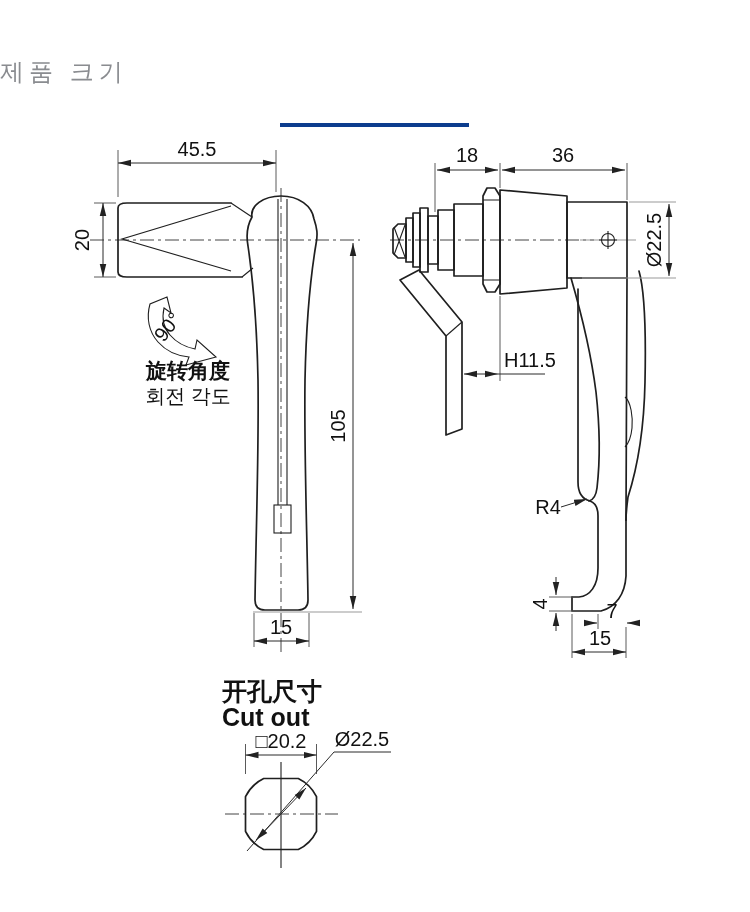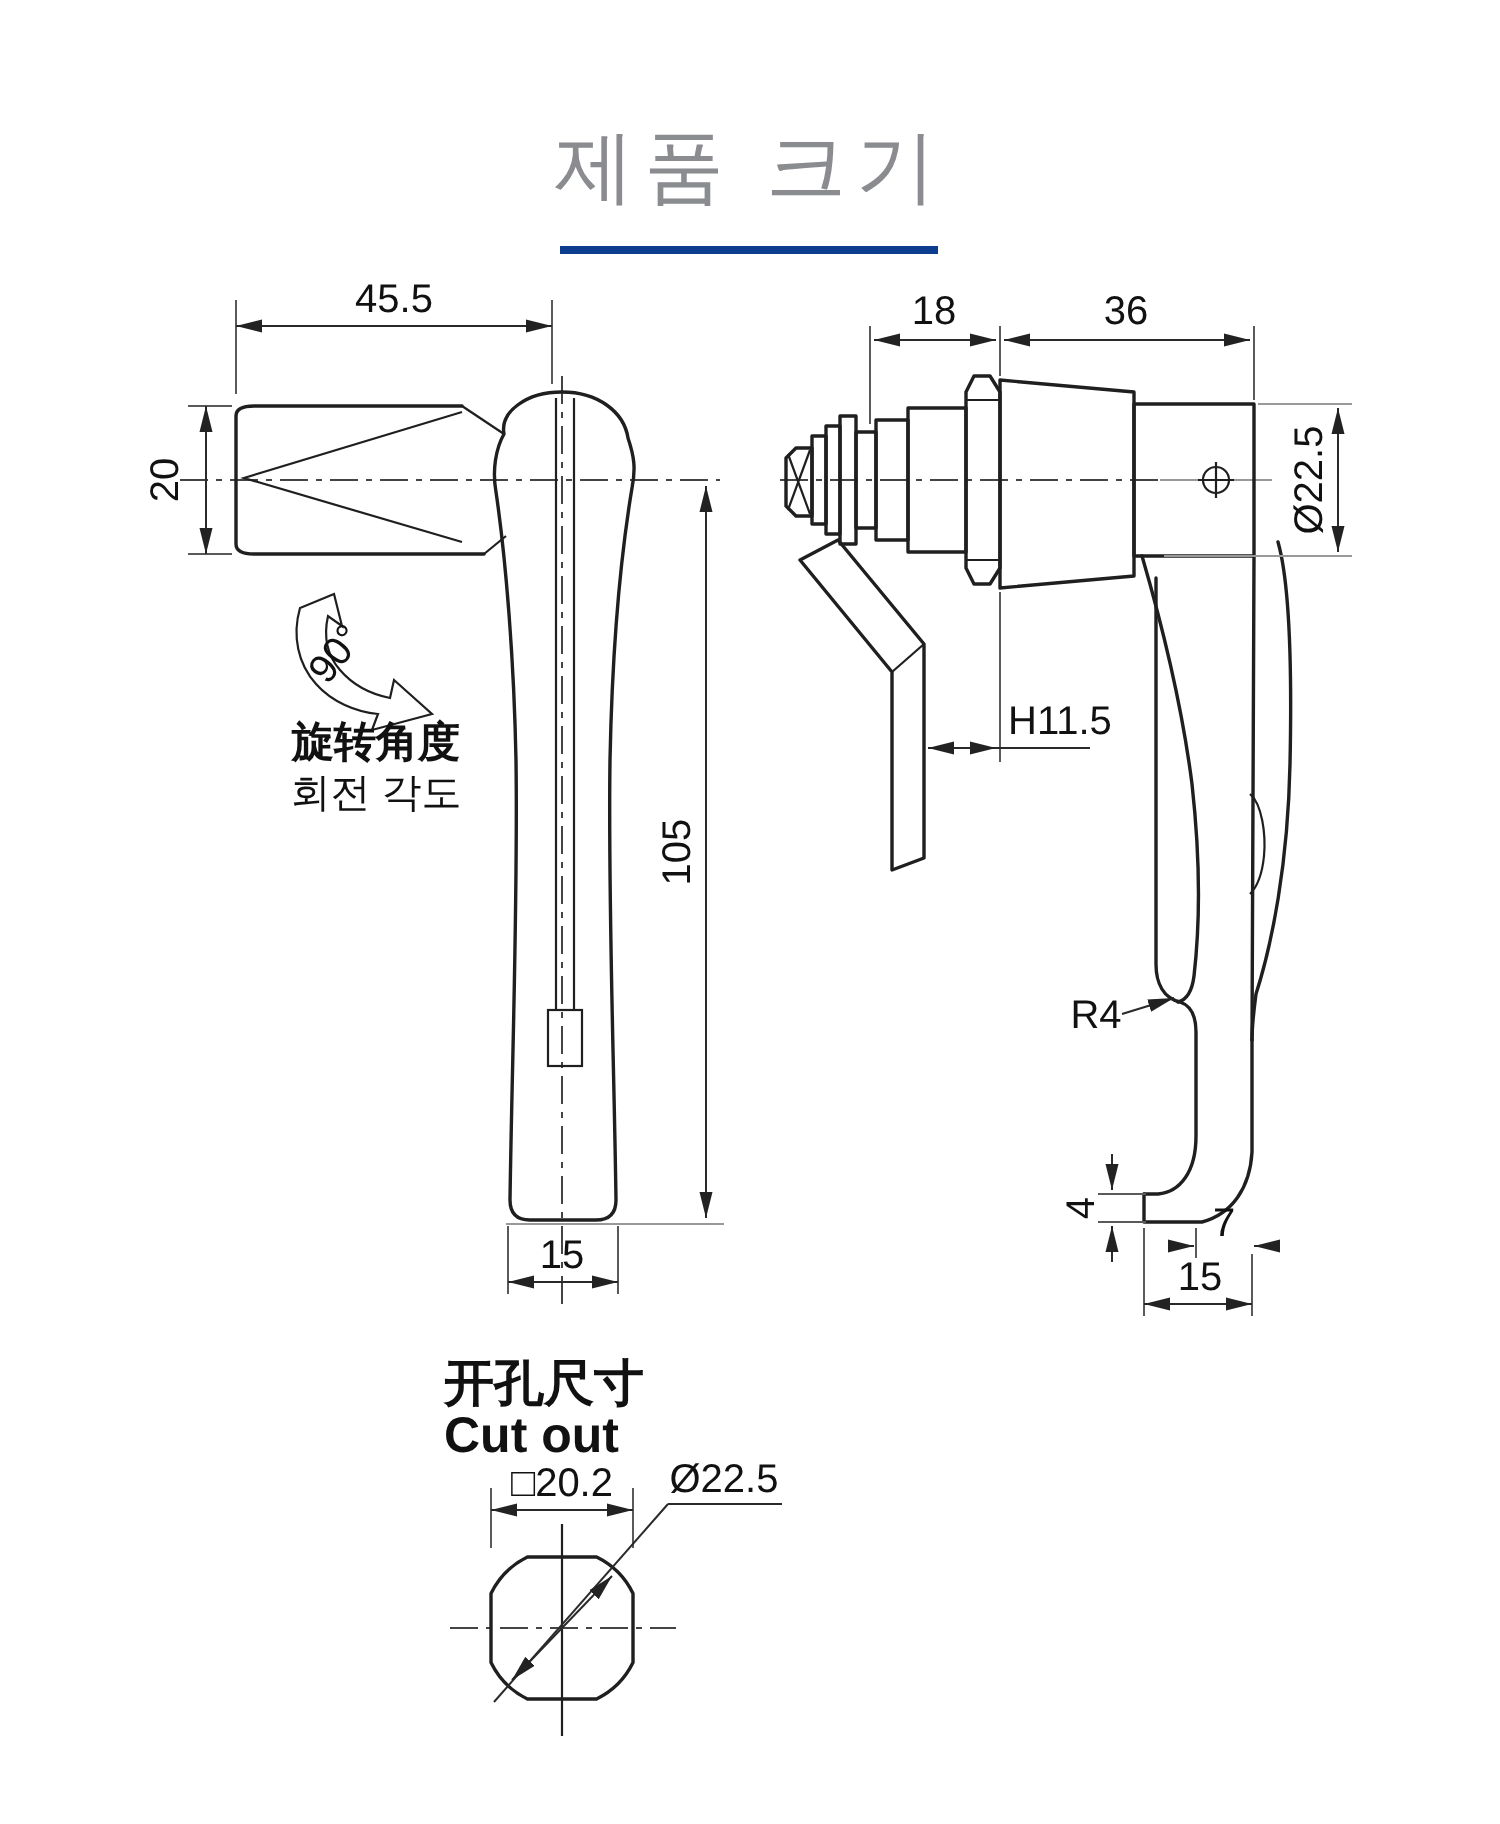--- a/index.html
+++ b/index.html
@@ -1,19 +1,19 @@
 <!DOCTYPE html>
 <html><head>
 <meta charset="utf-8">
 <style>
   html,body{margin:0;padding:0;background:#ffffff;}
   .stage{position:relative;width:750px;height:912px;background:#ffffff;overflow:hidden;
          font-family:"Liberation Sans","DejaVu Sans",sans-serif;}
-  .page-title{position:absolute;top:56px;left:0;width:750px;text-align:center;
-      font-size:40px;font-weight:400;letter-spacing:5px;color:#8a8c90;margin:0;}
+  .page-title{position:absolute;top:56px;left:0;width:750px;
+      font-size:24px;font-weight:400;letter-spacing:5px;color:#8a8c90;margin:0;}
   .title-underline{position:absolute;left:280px;top:123px;width:189px;height:4px;background:#0d3d8e;}
   svg text{font-family:"Liberation Sans","DejaVu Sans",sans-serif;fill:#111;font-size:20px;}
   svg .dim{stroke:#2a2a2a;stroke-width:1;fill:none;}
   svg .ext{stroke:#5a5a5a;stroke-width:1;fill:none;}
   svg .extg{stroke:#999;stroke-width:1;fill:none;}
   svg .out{stroke:#1f1f1f;stroke-width:1.7;fill:none;stroke-linejoin:round;stroke-linecap:round;}
   svg .thin{stroke:#1f1f1f;stroke-width:1.1;fill:none;}
   svg .cl{stroke:#444;stroke-width:1;fill:none;stroke-dasharray:14 4 3 4;}
   svg .zh{font-weight:bold;font-size:21px;}
   svg .hd{font-weight:bold;font-size:25px;}

